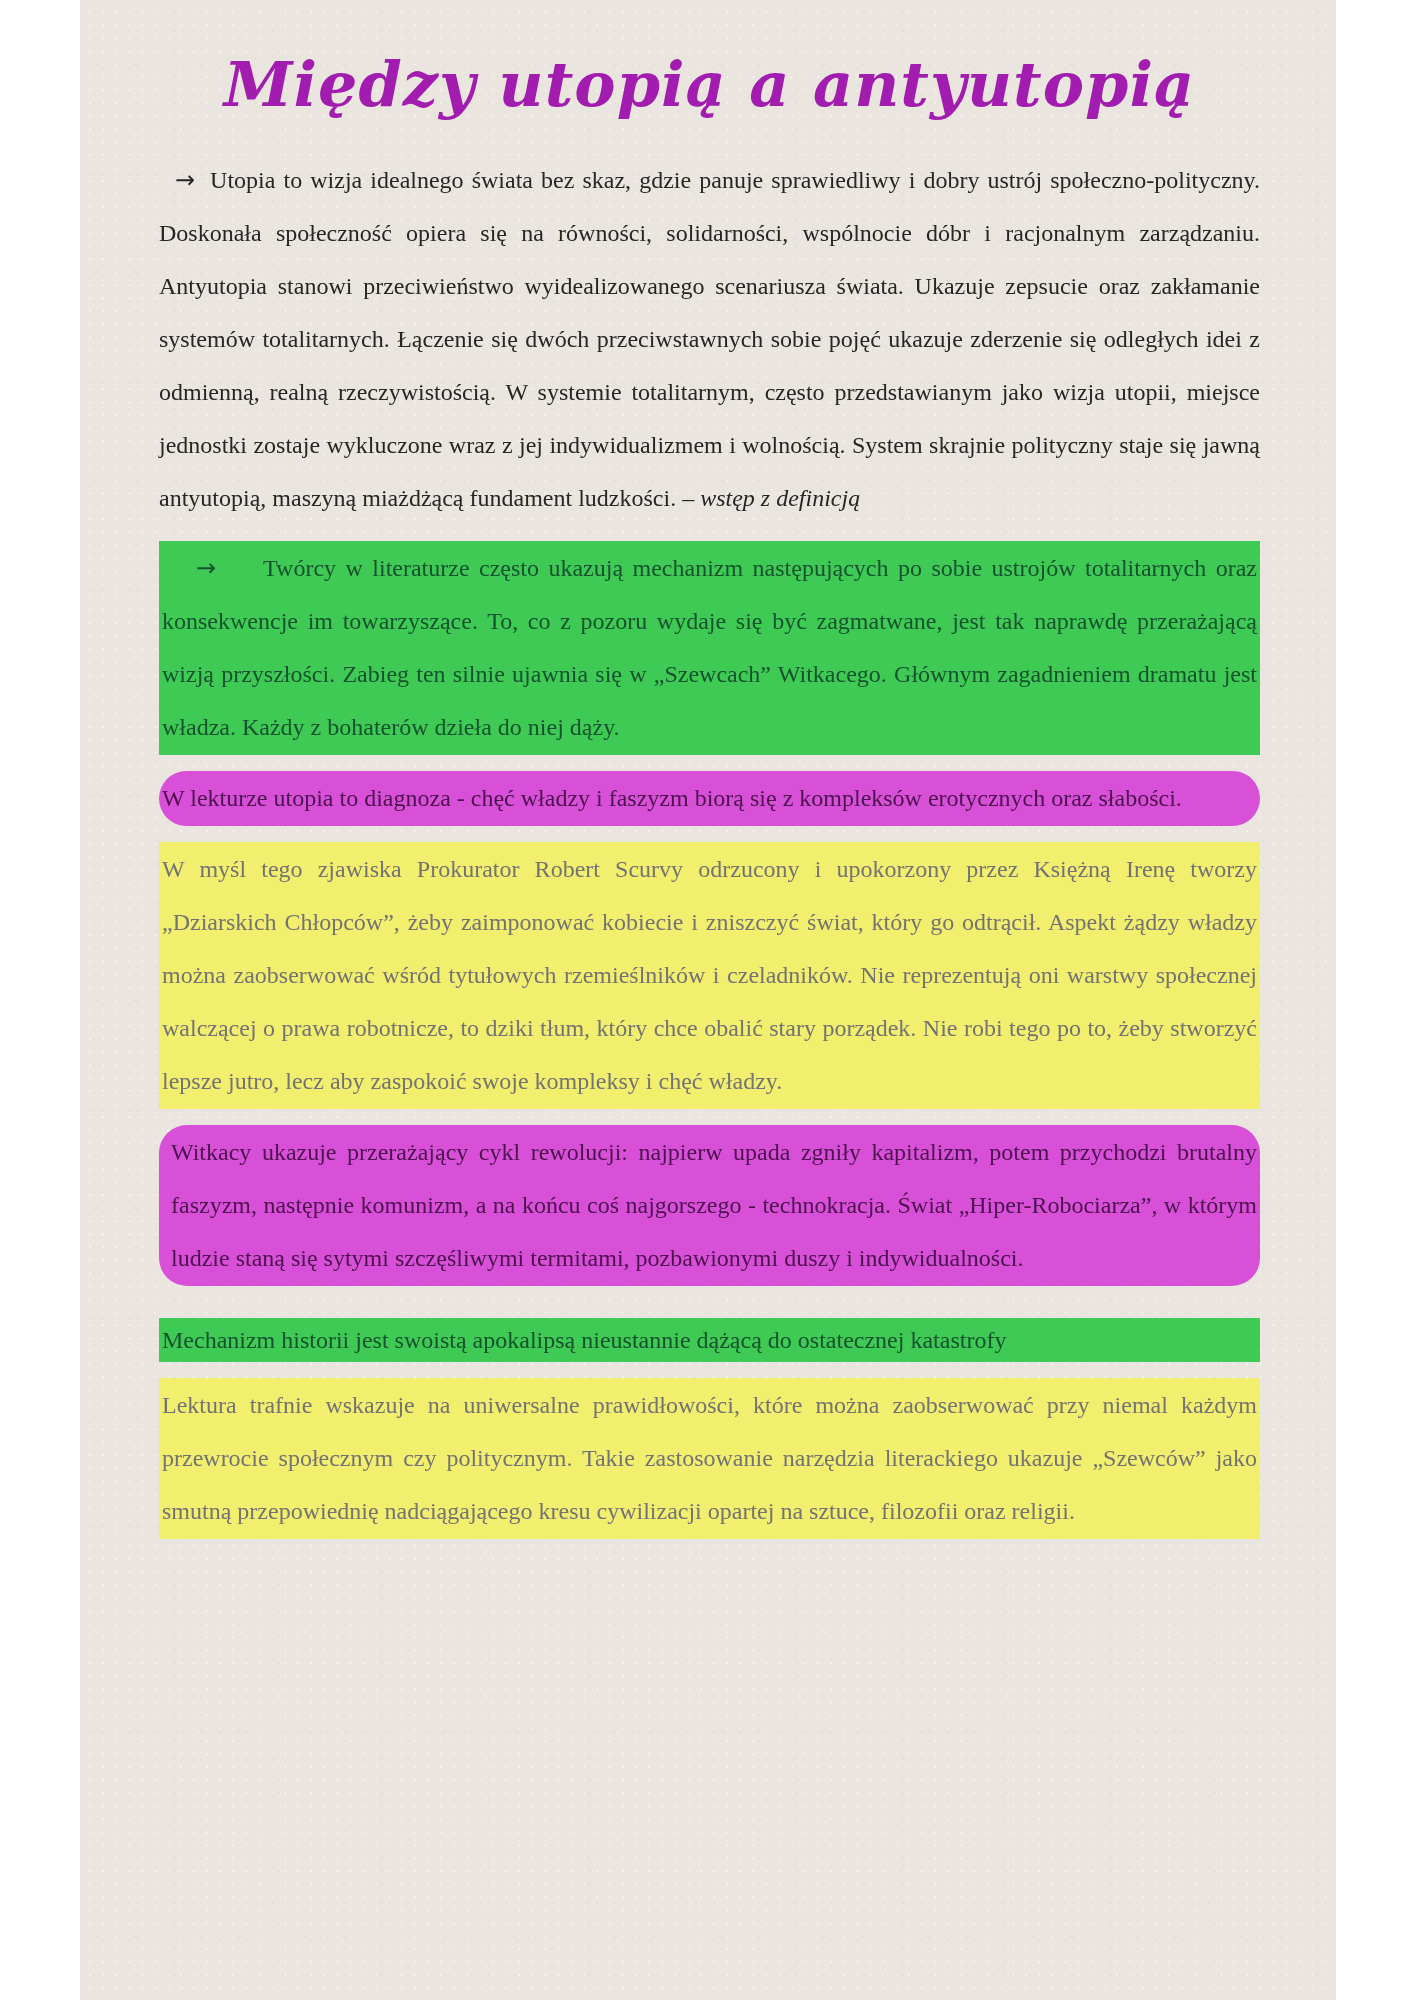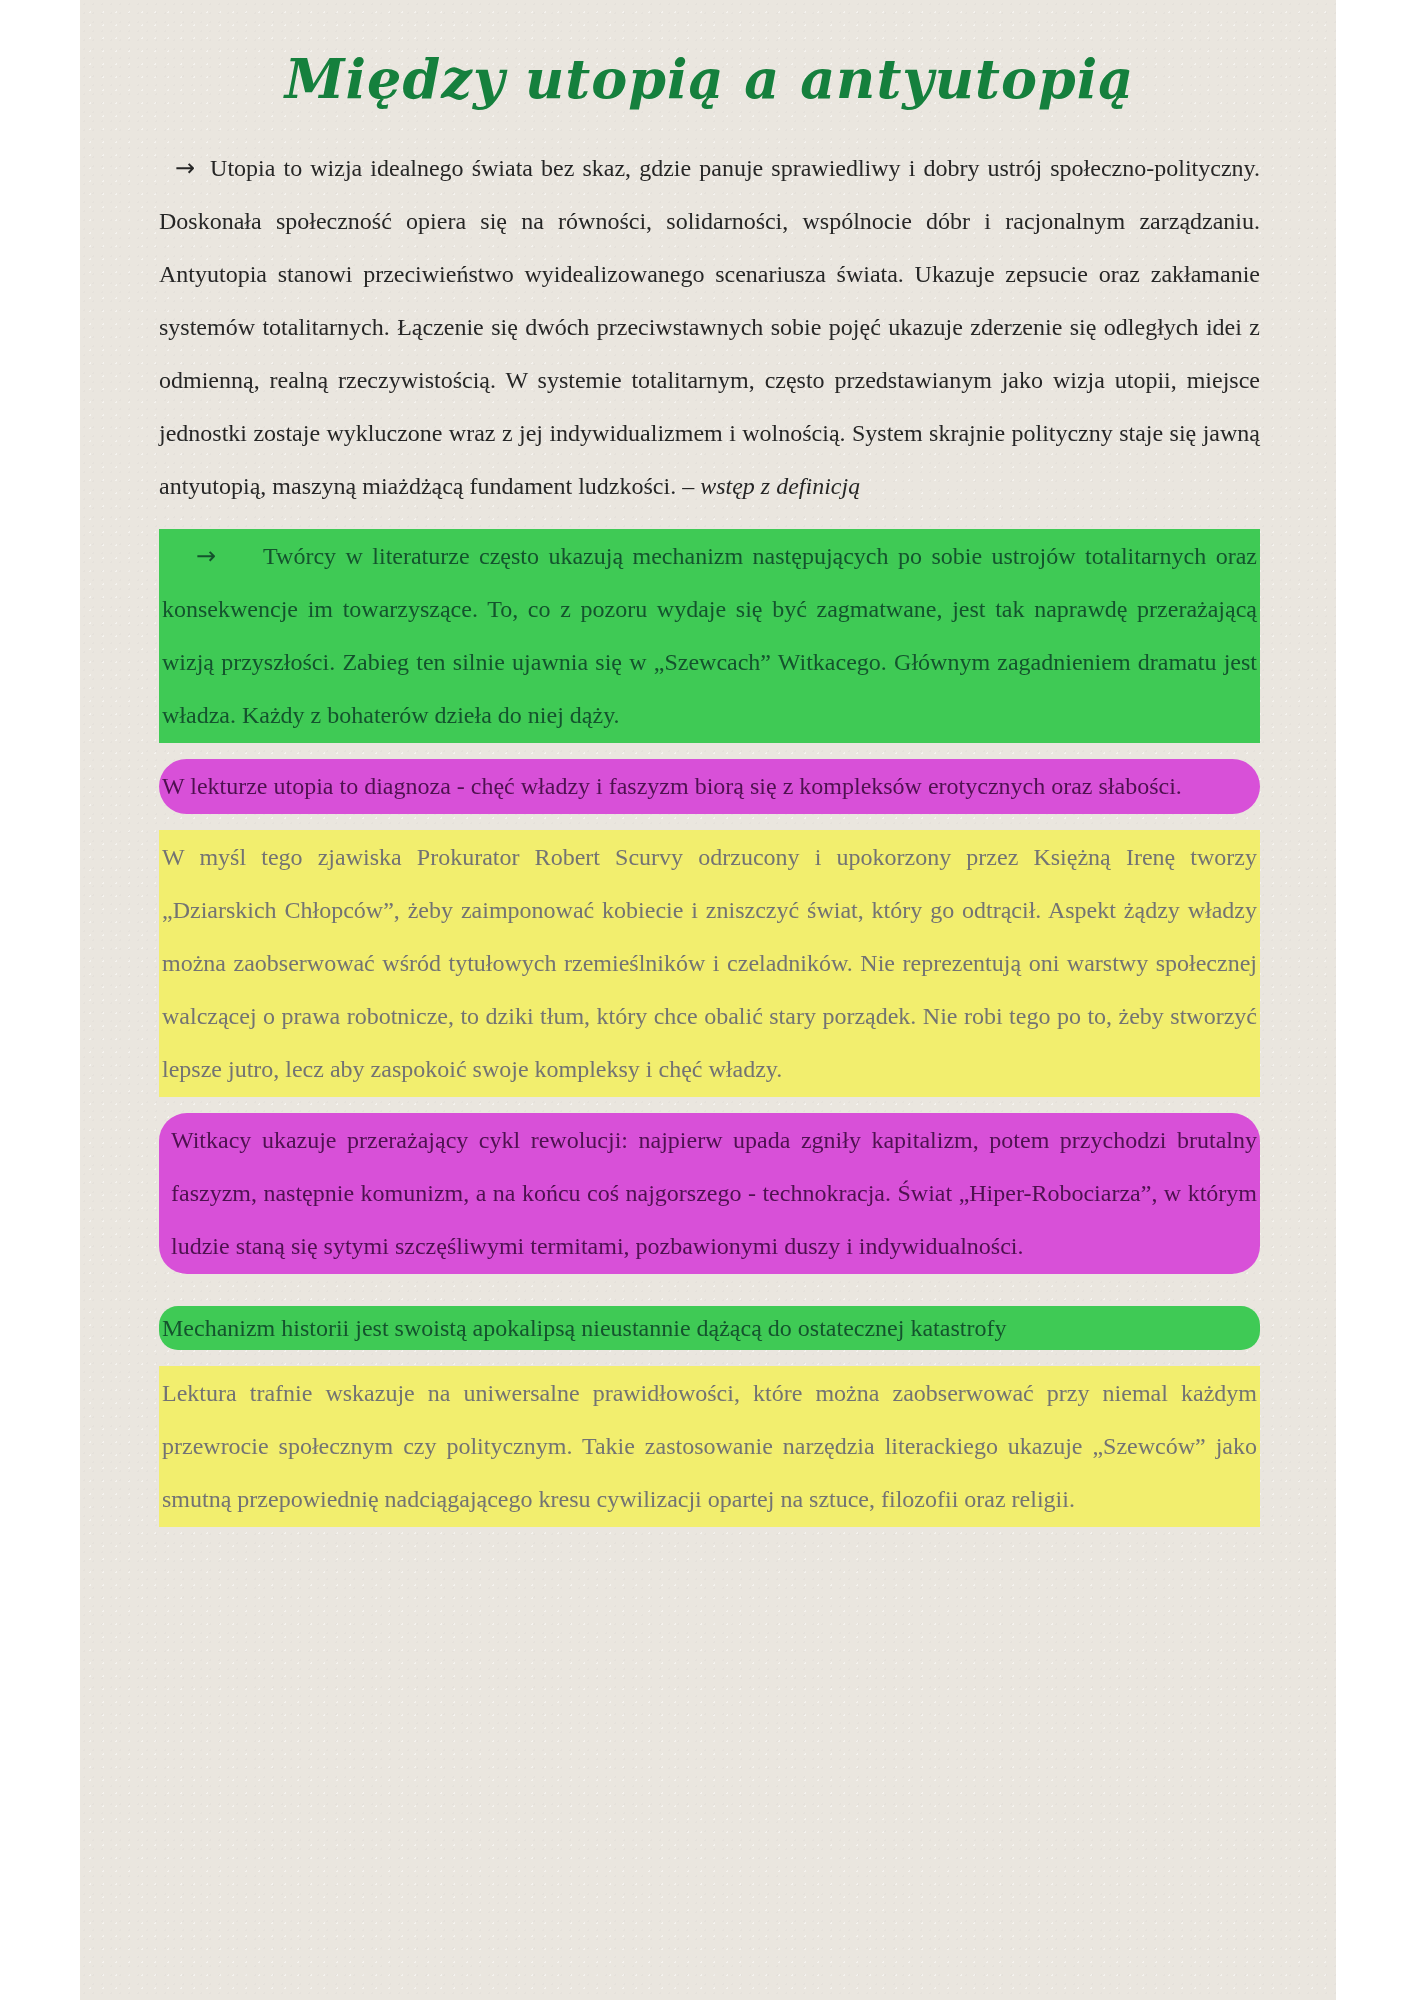--- a/index.html
+++ b/index.html
@@ -31,43 +31,43 @@
     z-index: 1;
     padding: 0 60px 0 63px; 
   }
   .title {
     margin: 0;
     padding-top: 40px;
     text-align: center;
     font-family: "DejaVu Serif", serif;
     font-style: italic;
     font-weight: 700;
-    font-size: 54px;
+    font-size: 62px;
     line-height: 1.45;
     letter-spacing: 1px;
-    color: #15803d;
+    color: #a21caf;
   }
   .para {
     margin: 16px;
     font-size: 24px;
     line-height: 53px;
     text-align: justify;
     color: #262626;
   }
   .hl { padding: 1px 3px; }
   .hl-green   { background: #3fca55; color: #14532d; }
   .hl-magenta { background: #d850d8; color: #4e1150; border-radius: 28px; }
   .hl-yellow  { background: #f2ee6e; color: #737373; }
 
   #p0 { margin-top: 24px; margin-bottom: 3px; }
   #p1 { margin-bottom: 10px; }
   #p2 { margin-bottom: 9px;  }
   #p3 { margin-bottom: 14px; }
   #p4 { margin-bottom: 32px; padding-left: 12px; }
-  #p5 { margin-bottom: 9px; line-height: 42px; border-radius: 19px; }
+  #p5 { margin-bottom: 9px; line-height: 42px; }
 
   #p0 { text-indent: 16px; }
   #p0 .arrow { margin-right: 15px; }
   #p1 { text-indent: 34px; }
   #p1 .arrow { margin-right: 47px; }
   .arrow { font-family: "DejaVu Sans", sans-serif; }
   .suffix { font-style: italic; }
 </style>
 </head>
 <body>

